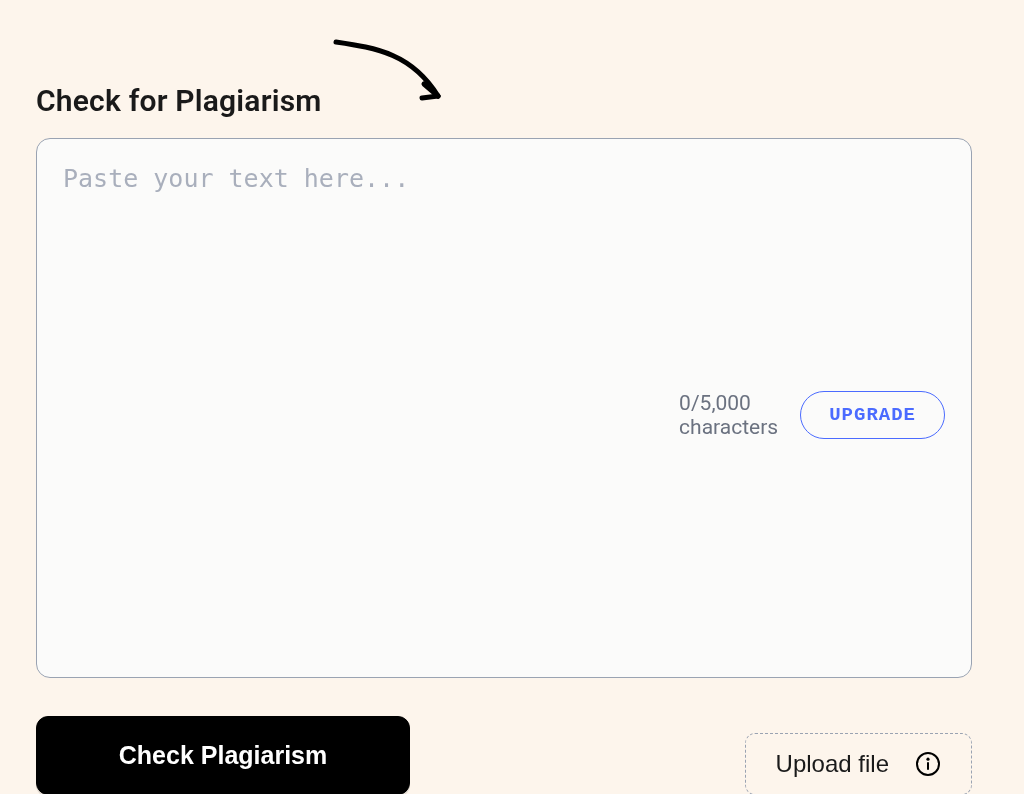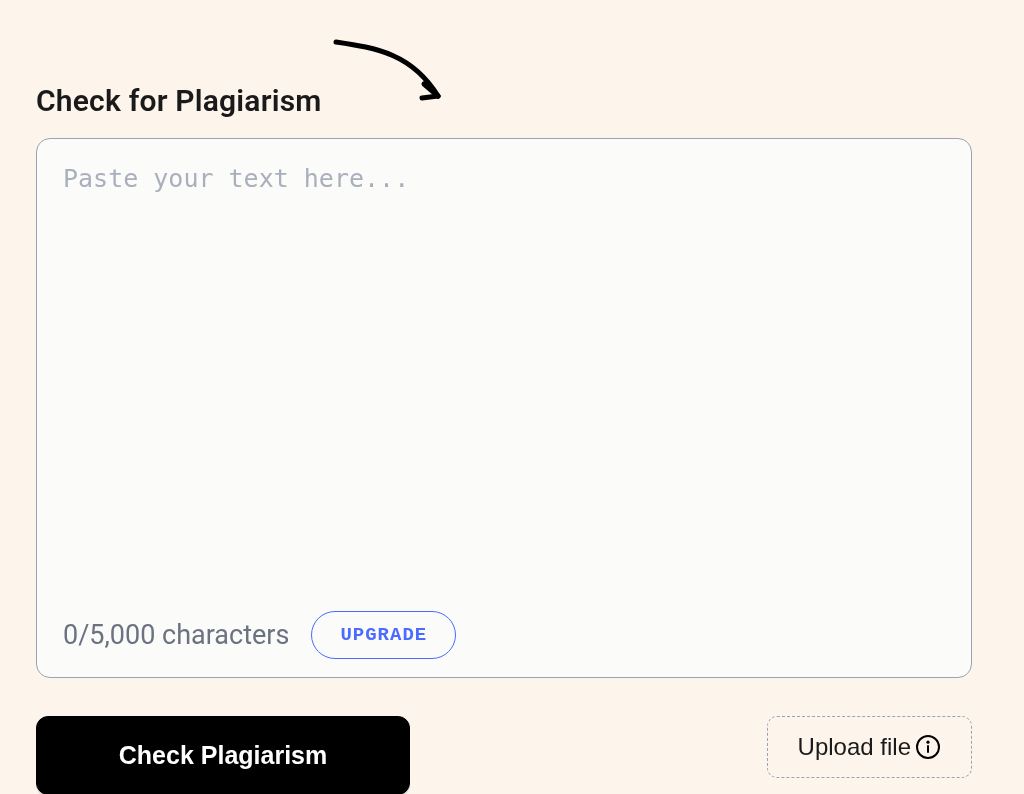--- a/index.html
+++ b/index.html
@@ -30,21 +30,21 @@
       margin-top: 10px;
     }
     .input-card {
       margin-top: 20px;
       width: 936px;
       height: 540px;
       background: #fbfbfa;
       border: 1px solid #9aa3b2;
       border-radius: 14px;
       display: flex;
-      flex-direction: column;
+      flex-direction: row;
       padding: 22px 26px 18px 26px;
     }
     .text-area {
       flex: 1 1 auto;
       width: 100%;
       border: none;
       outline: none;
       background: transparent;
       resize: none;
       font-size: 25px;
@@ -55,41 +55,41 @@
       color: #a9afbc;
       font-weight: 400;
     }
     .meta-row {
       display: flex;
       align-items: center;
       gap: 22px;
       margin-top: 10px;
     }
     .char-counter {
-      font-size: 27px;
+      font-size: 21px;
       color: #6b7280;
       font-weight: 400;
     }
     .upgrade-btn {
       border: 1.5px solid #4b6bff;
       color: #4b6bff;
       background: transparent;
       border-radius: 999px;
       font-size: 19px;
       font-weight: 600;
       letter-spacing: 1px;
       padding: 12px 28px;
       cursor: pointer;
       font-family: Liberation Mono, monospace;
     }
     .actions-row {
       margin-top: 38px;
       width: 936px;
       display: flex;
-      align-items: flex-start;
+      align-items: flex-end;
       justify-content: space-between;
     }
     .check-btn {
       background: #000000;
       color: #ffffff;
       border: 1px solid #000;
       border-radius: 12px;
       font-size: 25px;
       font-weight: 600;
       padding: 24px 48px;
@@ -101,21 +101,21 @@
     .upload-btn {
       border: 1.5px dashed #9aa3b2;
       background: transparent;
       color: #1a1a1a;
       border-radius: 10px;
       font-size: 24px;
       font-weight: 500;
       padding: 16px 30px;
       display: flex;
       align-items: center;
-      gap: 4px;
+      gap: 26px;
       cursor: pointer;
     }
     .info-icon {
       display: inline-flex;
       align-items: center;
       justify-content: center;
     }
   </style>
 </head>
 <body>

